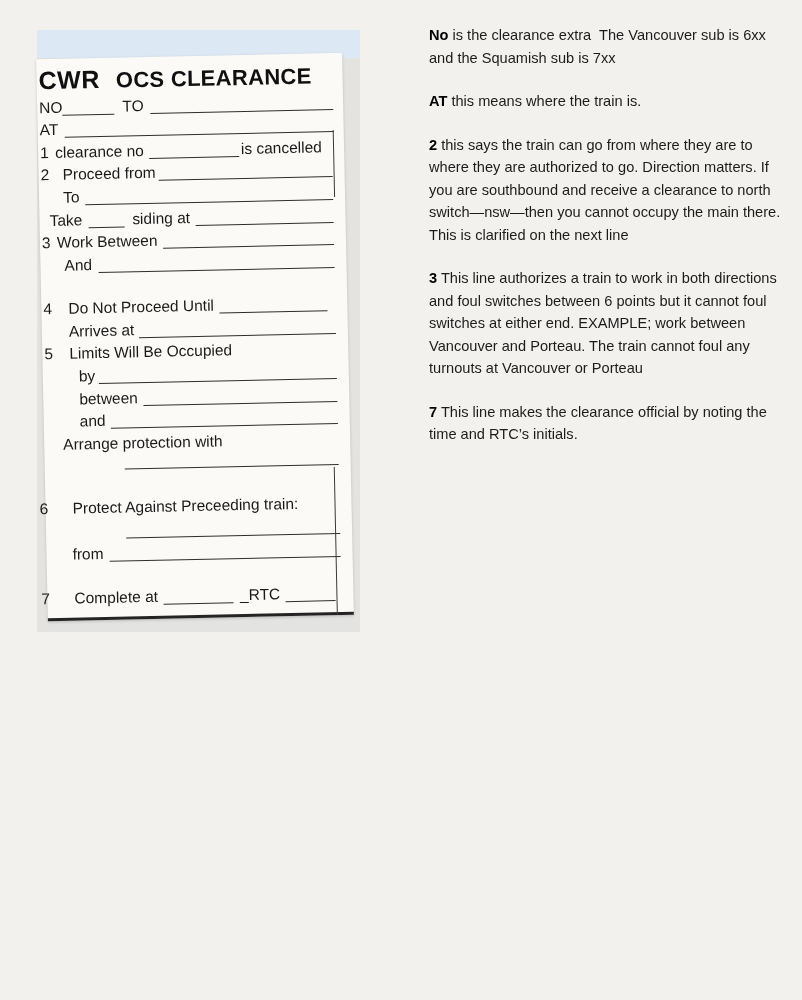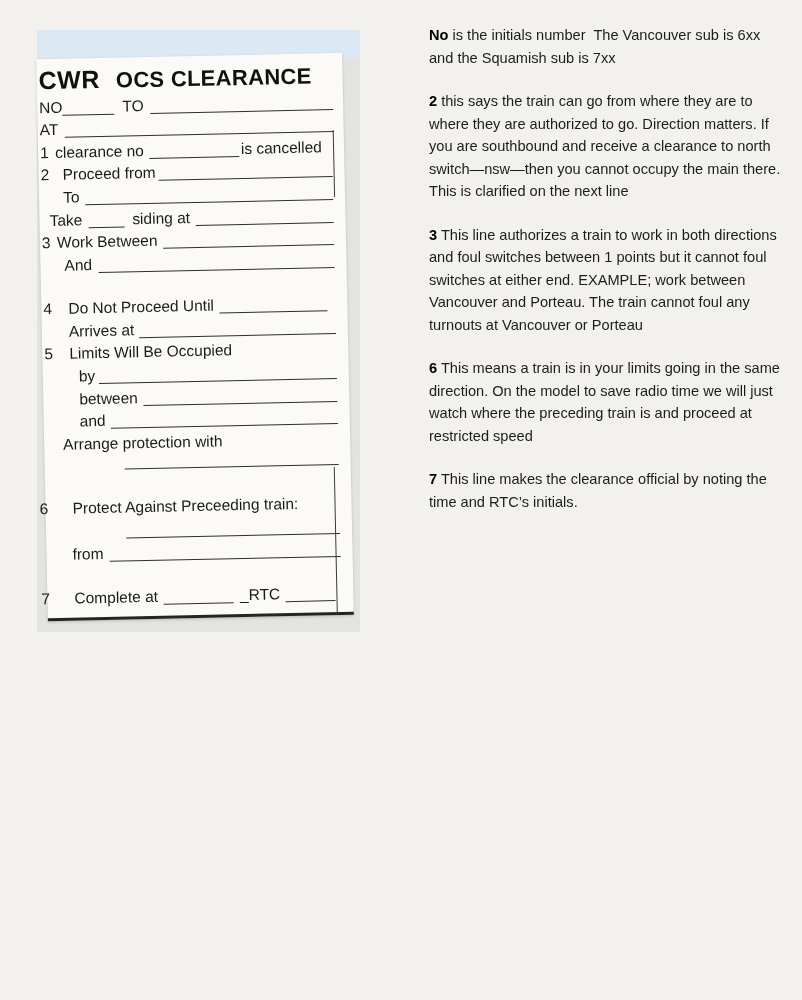--- a/index.html
+++ b/index.html
@@ -169,18 +169,18 @@
       <span class="lbl" style="margin-left:7px;">_RTC</span>
       <span class="blank" style="width:50px;margin-left:5px;"></span>
     </div>
 
     <div class="vline vline1"></div>
     <div class="vline vline2"></div>
   </div>
 </div>
 
 <div class="explain">
-  <p><b>No</b><span> is the initials number  The Vancouver sub is 6xx and the Squamish sub is 7xx</span></p>
+  <p><b>No</b><span> is the clearance extra  The Vancouver sub is 6xx and the Squamish sub is 7xx</span></p>
+  <p><b>AT</b><span> this means where the train is.</span></p>
   <p><b>2</b><span> this says the train can go from where they are to where they are authorized to go. Direction matters. If you are southbound and receive a clearance to north switch—nsw—then you cannot occupy the main there. This is clarified on the next line</span></p>
-  <p><b>3</b><span> This line authorizes a train to work in both directions and foul switches between 1 points but it cannot foul switches at either end. EXAMPLE; work between Vancouver and Porteau. The train cannot foul any turnouts at Vancouver or Porteau</span></p>
-  <p><b>6</b><span> This means a train is in your limits going in the same direction. On the model to save radio time we will just watch where the preceding train is and proceed at restricted speed</span></p>
+  <p><b>3</b><span> This line authorizes a train to work in both directions and foul switches between 6 points but it cannot foul switches at either end. EXAMPLE; work between Vancouver and Porteau. The train cannot foul any turnouts at Vancouver or Porteau</span></p>
   <p><b>7</b><span> This line makes the clearance official by noting the time and RTC’s initials.</span></p>
 </div>
 
 </body></html>

